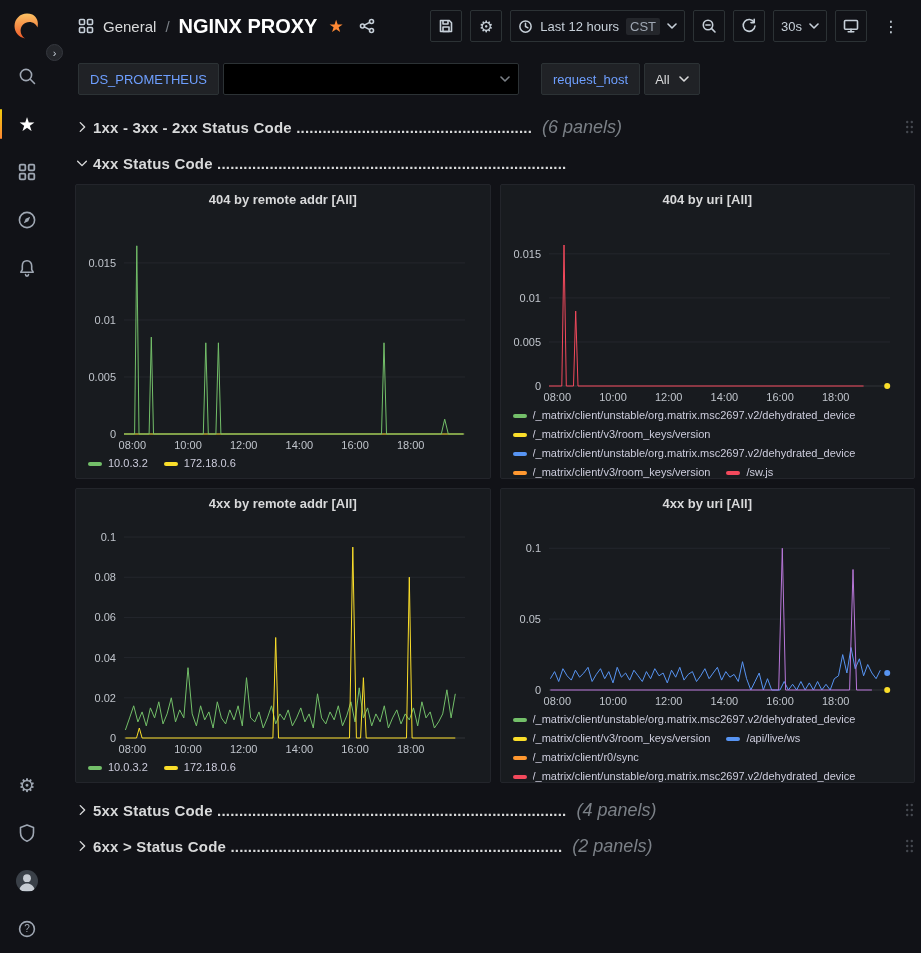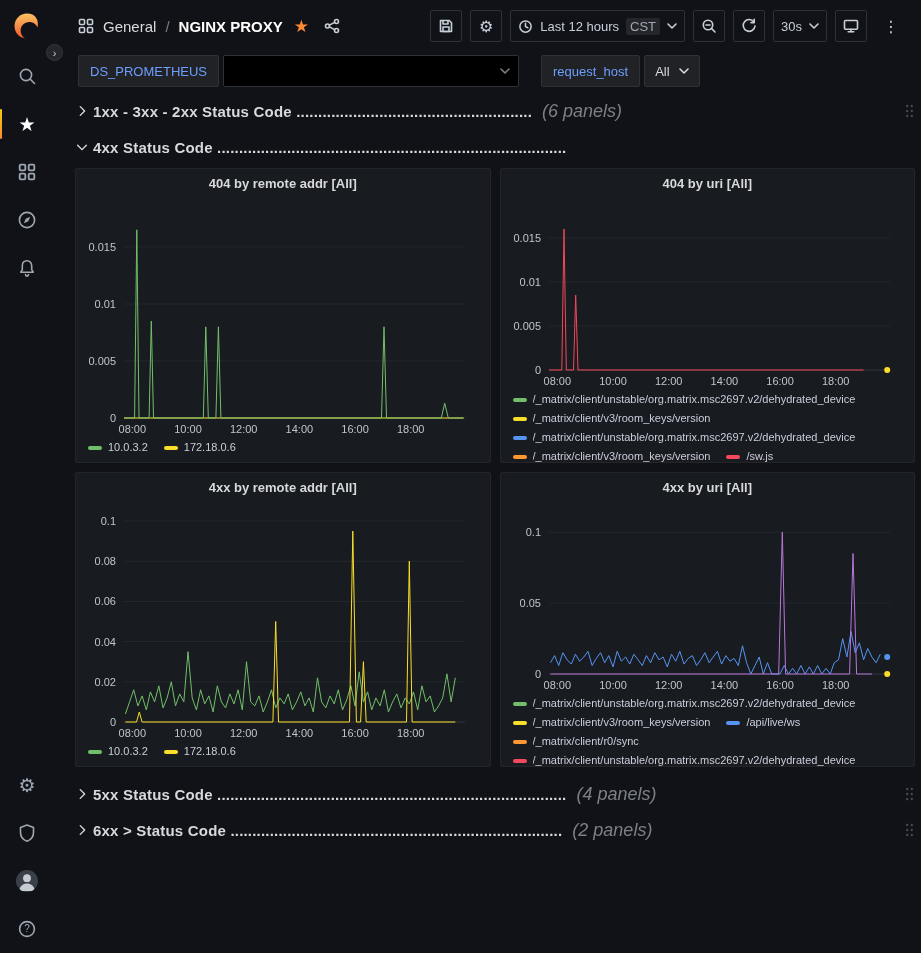--- a/index.html
+++ b/index.html
@@ -13,27 +13,27 @@
   .sidebar { width:54px; flex:none; display:flex; flex-direction:column; align-items:center; background:#111217; }
   .side-item { width:54px; height:48px; display:flex; align-items:center; justify-content:center; color:#9fa7b3; background:none; border:none; cursor:pointer; position:relative; }
   .side-item.active { color:#ffffff; }
   .side-item.active::before { content:''; position:absolute; left:0; top:9px; bottom:9px; width:2px; background:linear-gradient(#f2cc0c,#ff8833); border-radius:1px; }
   .side-logo { width:54px; height:52px; display:flex; align-items:center; justify-content:center; cursor:pointer; border:none; background:none; }
   .side-bottom { margin-top:auto; display:flex; flex-direction:column; }
   .side-star { font-size:19px; line-height:1; }
   .sidebar-expand { position:absolute; left:46px; top:44px; width:17px; height:17px; border-radius:50%; background:#24262b; border:1px solid #35383f; color:#c7d0d9; font-size:11px; line-height:14px; text-align:center; cursor:pointer; z-index:6; padding:0; }
 
   
-  .main { flex:1; display:flex; flex-direction:column; min-width:0; }
+  .main { flex:1; display:flex; flex-direction:column; min-width:0;gap:8px; }
 
   .topbar { height:52px; flex:none; display:flex; align-items:center; padding:0 14px 0 24px; }
   .tb-left { display:flex; align-items:center; gap:9px; min-width:0; }
   .crumb-folder { font-size:15px; color:#d8d9da; cursor:pointer; }
   .crumb-sep { font-size:15px; color:#7b8087; }
-  .crumb-title { font-size:15px; font-weight:700; color:#ffffff; cursor:pointer; }
+  .crumb-title { font-size:20px; font-weight:700; color:#ffffff; cursor:pointer; }
   .fav-star { color:#ff8833; font-size:17px; line-height:1; cursor:pointer; margin-left:2px; }
   .tb-iconbtn { background:none; border:none; color:#c7d0d9; cursor:pointer; display:flex; align-items:center; }
   .tb-right { margin-left:auto; display:flex; align-items:center; gap:8px; }
   .tb-btn { height:32px; min-width:32px; display:flex; align-items:center; justify-content:center; gap:7px; background:transparent; border:1px solid #2c3235; border-radius:2px; color:#c7d0d9; font-size:13px; padding:0 7px; cursor:pointer; font-family:inherit; }
   .tb-btn.noborder { border:none; padding:0 3px; }
   .tz-badge { background:#24262b; color:#9fa7b3; font-size:13px; padding:1px 4px; border-radius:2px; }
   .kebab { font-size:16px; color:#c7d0d9; }
 
   
   .subbar { height:38px; flex:none; display:flex; align-items:center; padding:0 16px 0 24px; gap:22px; }

